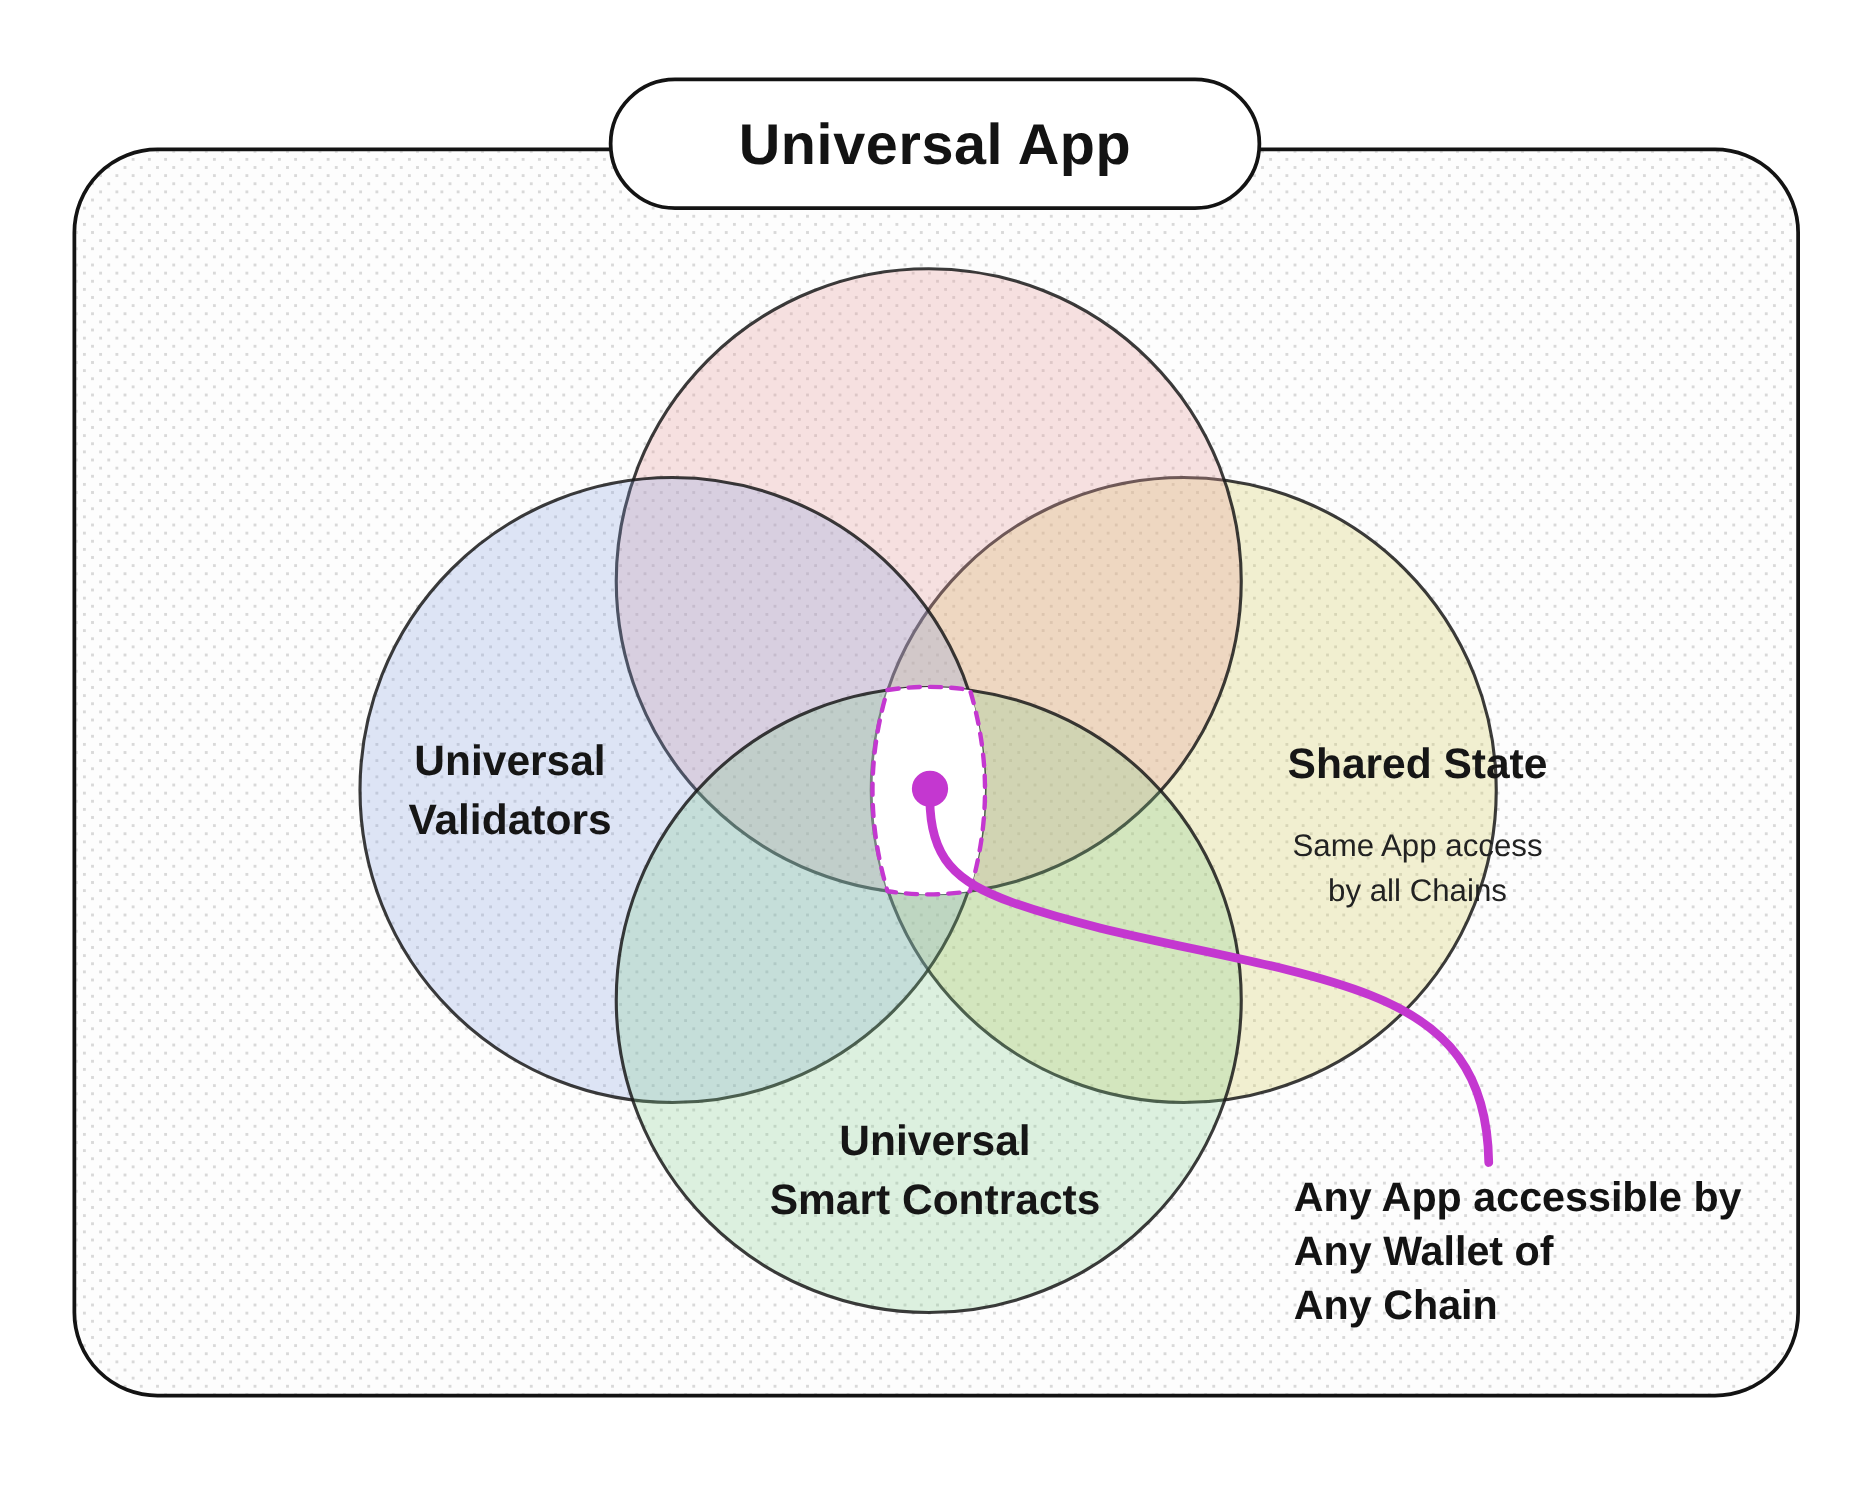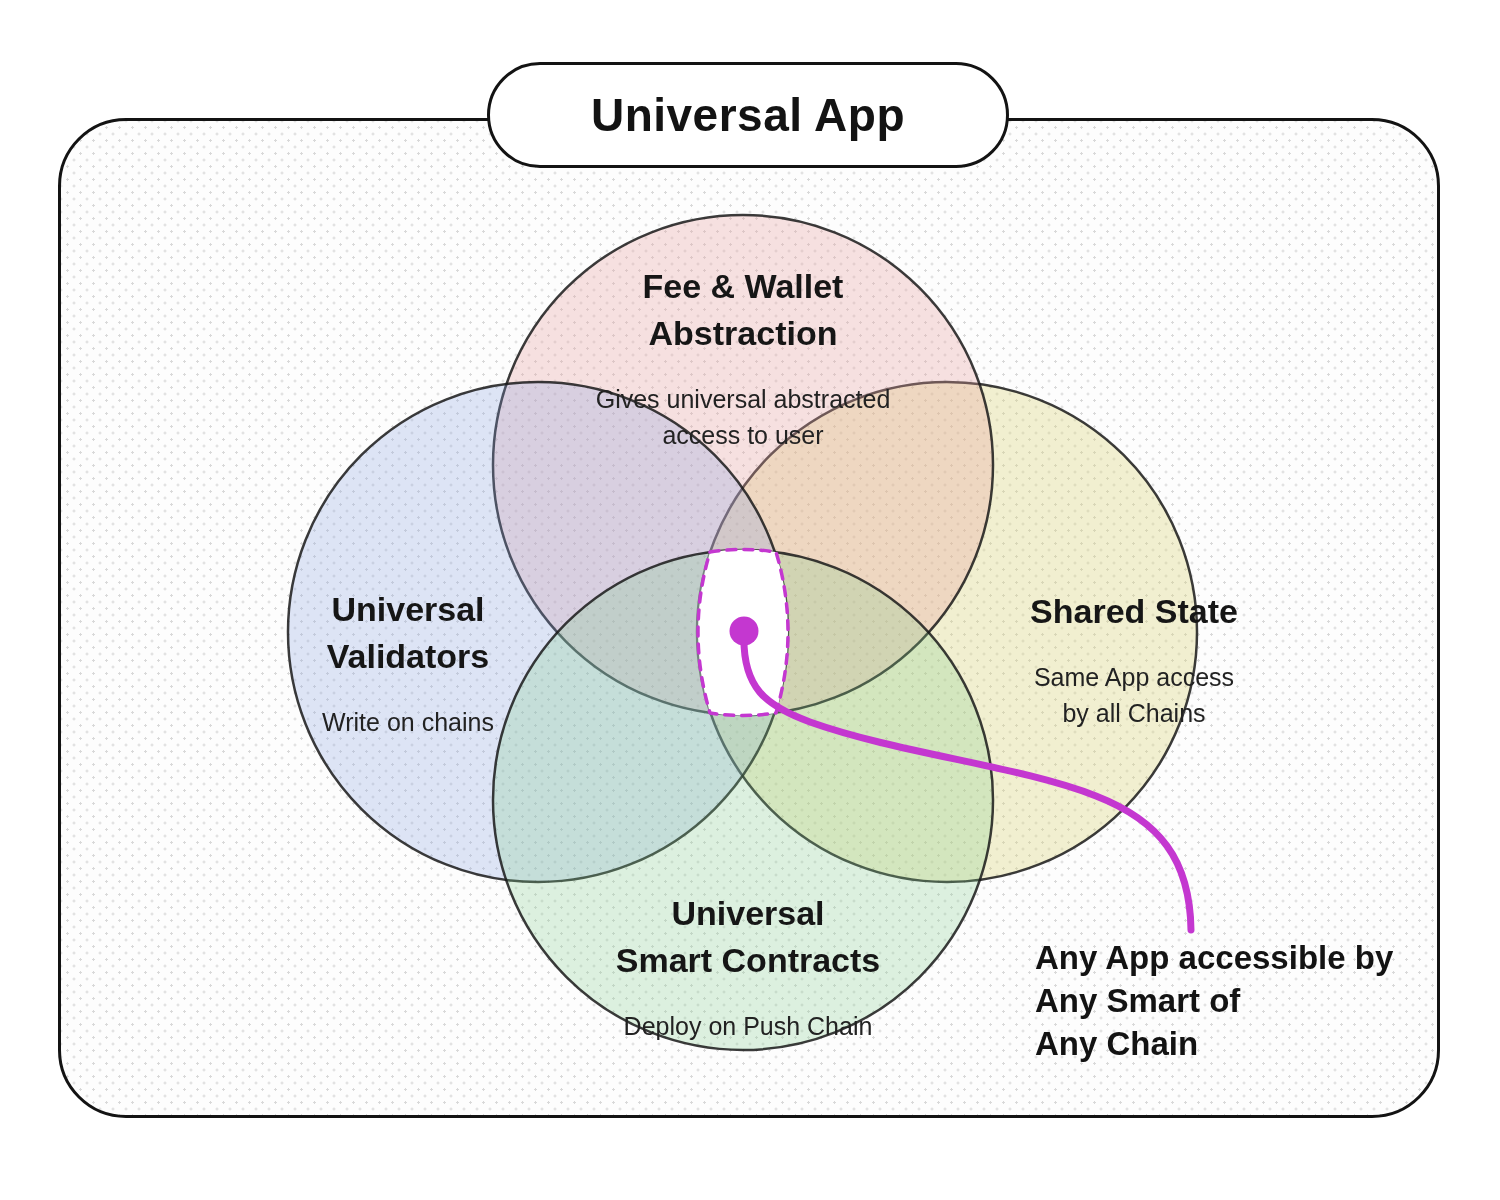--- a/index.html
+++ b/index.html
@@ -104,42 +104,34 @@
 
     <path d="M 744 633 C 742 688 766 706 810 722 C 900 754 1020 766 1096 796 C 1160 821 1190 860 1191 930" fill="none" stroke-width="7" stroke-linecap="round" stroke="#c437d0"></path>
 
     <circle cx="744" cy="631" r="14.5" fill="#c437d0"></circle>
   </svg>
 
   <div class="title-pill">
     <span>Universal App</span>
   </div>
 
-  <div class="label label-top">
-    <div class="h">Fee &amp; Wallet
-Abstraction</div>
-    <div class="d">Gives universal abstracted
-access to user</div>
-  </div>
 
   <div class="label label-left">
     <div class="h">Universal
 Validators</div>
-    <div class="d">Write on chains</div>
   </div>
 
   <div class="label label-right">
     <div class="h">Shared State</div>
     <div class="d">Same App access
 by all Chains</div>
   </div>
 
   <div class="label label-bottom">
     <div class="h">Universal
 Smart Contracts</div>
-    <div class="d">Deploy on Push Chain</div>
   </div>
 
   <div class="annotation">Any App accessible by
-Any Smart of
+Any Wallet of
 Any Chain</div>
 
 </div>
 
 </body></html>

